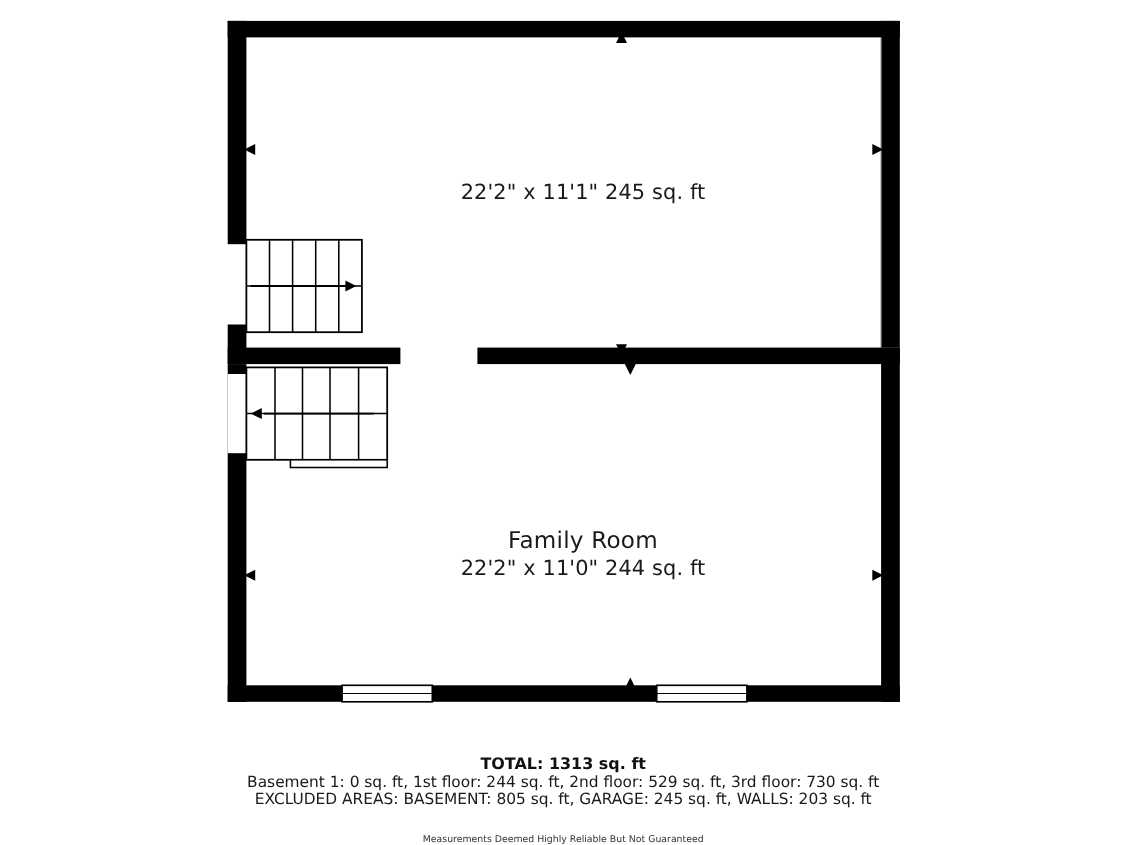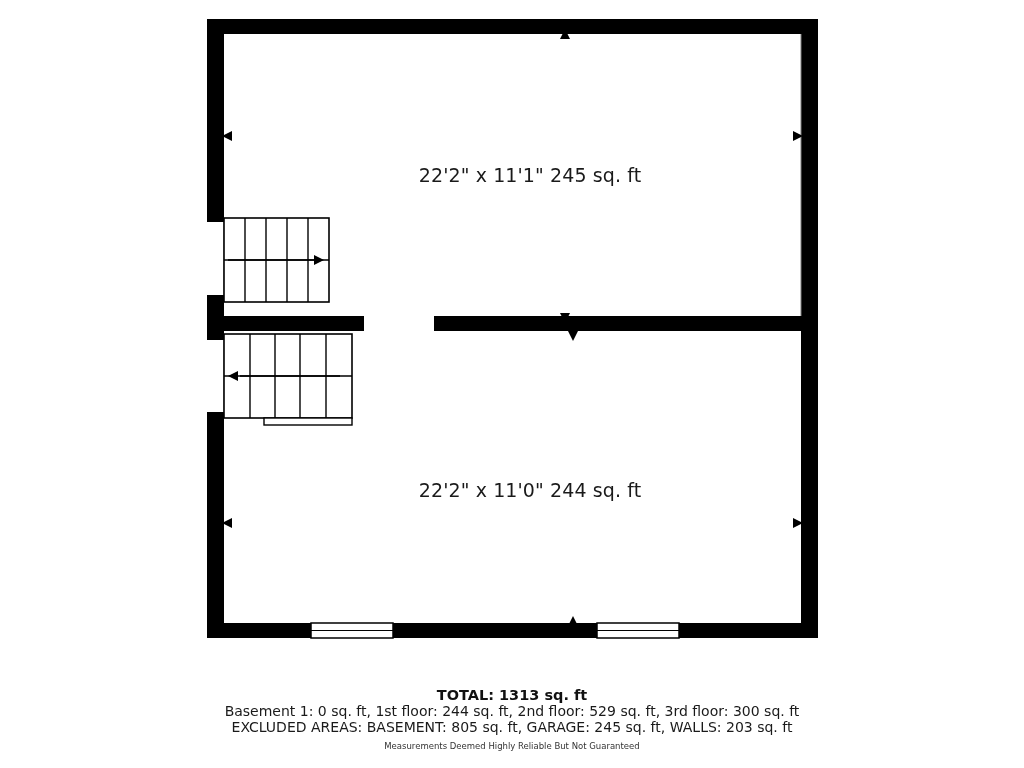--- a/index.html
+++ b/index.html
@@ -61,21 +61,21 @@
     top: 703px;
     font-size: 14px;
     color: #1a1a1a;
   }
   #excluded-line {
     top: 719px;
     font-size: 14px;
     color: #1a1a1a;
   }
   #disclaimer-line {
-    top: 741px;
+    top: 758px;
     font-size: 8.5px;
     color: #333;
   }
 </style>
 </head>
 <body>
 
 <svg id="floorplan" viewBox="0 0 1024 768">
 
   <rect x="207" y="19" width="611" height="15" fill="#000000"></rect>
@@ -141,19 +141,20 @@
   <polygon points="573,616 568,626 578,626" fill="#000000"></polygon>
   <polygon points="222,523 232,518 232,528" fill="#000000"></polygon>
   <polygon points="803,523 793,518 793,528" fill="#000000"></polygon>
 </svg>
 
 <div class="room-label" id="garage-label">
   <div class="room-dims">22'2" x 11'1" 245 sq. ft</div>
 </div>
 
 <div class="room-label" id="family-room-label">
+  <div class="room-name">Family Room</div>
   <div class="room-dims">22'2" x 11'0" 244 sq. ft</div>
 </div>
 
 <div class="footer" id="total-line">TOTAL: 1313 sq. ft</div>
-<div class="footer" id="breakdown-line">Basement 1: 0 sq. ft, 1st floor: 244 sq. ft, 2nd floor: 529 sq. ft, 3rd floor: 300 sq. ft</div>
+<div class="footer" id="breakdown-line">Basement 1: 0 sq. ft, 1st floor: 244 sq. ft, 2nd floor: 529 sq. ft, 3rd floor: 730 sq. ft</div>
 <div class="footer" id="excluded-line">EXCLUDED AREAS: BASEMENT: 805 sq. ft, GARAGE: 245 sq. ft, WALLS: 203 sq. ft</div>
 <div class="footer" id="disclaimer-line">Measurements Deemed Highly Reliable But Not Guaranteed</div>
 
 </body></html>

